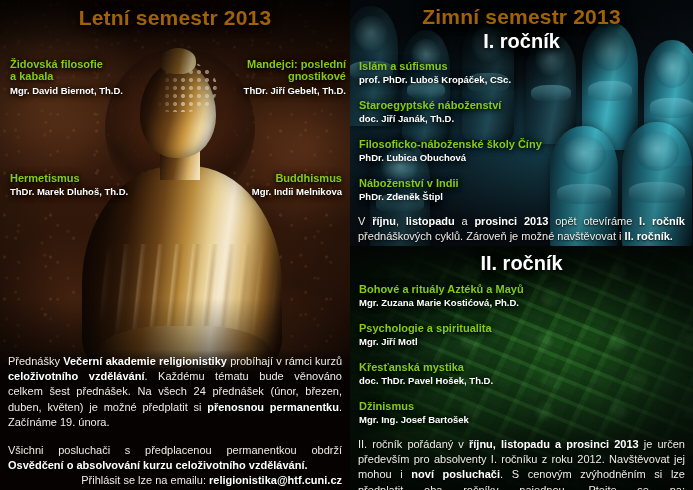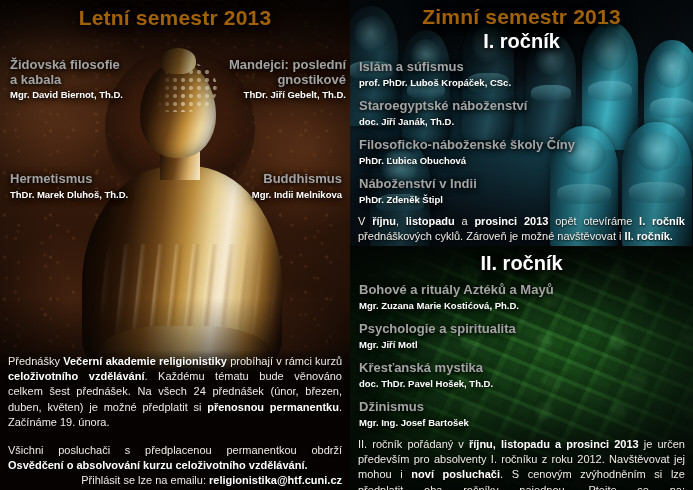--- a/index.html
+++ b/index.html
@@ -213,22 +213,22 @@
     width:100%;
     text-align:center;
     color:#fff;
     font-size:20px;
     font-weight:bold;
     text-shadow:0 2px 5px rgba(0,0,0,.95), 0 0 12px rgba(0,0,0,.8);
   }
 
   .course { position:absolute; }
   .course .c-name {
-    color:#a3a3a3;
-    font-size:13px;
+    color:#84cc16;
+    font-size:11px;
     font-weight:bold;
     line-height:1.12;
     text-shadow:0 1px 4px rgba(0,0,0,.95), 0 0 9px rgba(0,0,0,.85);
   }
   .course .c-lect {
     color:#fff;
     font-size:9.5px;
     font-weight:bold;
     line-height:1.25;
     margin-top:2px;

